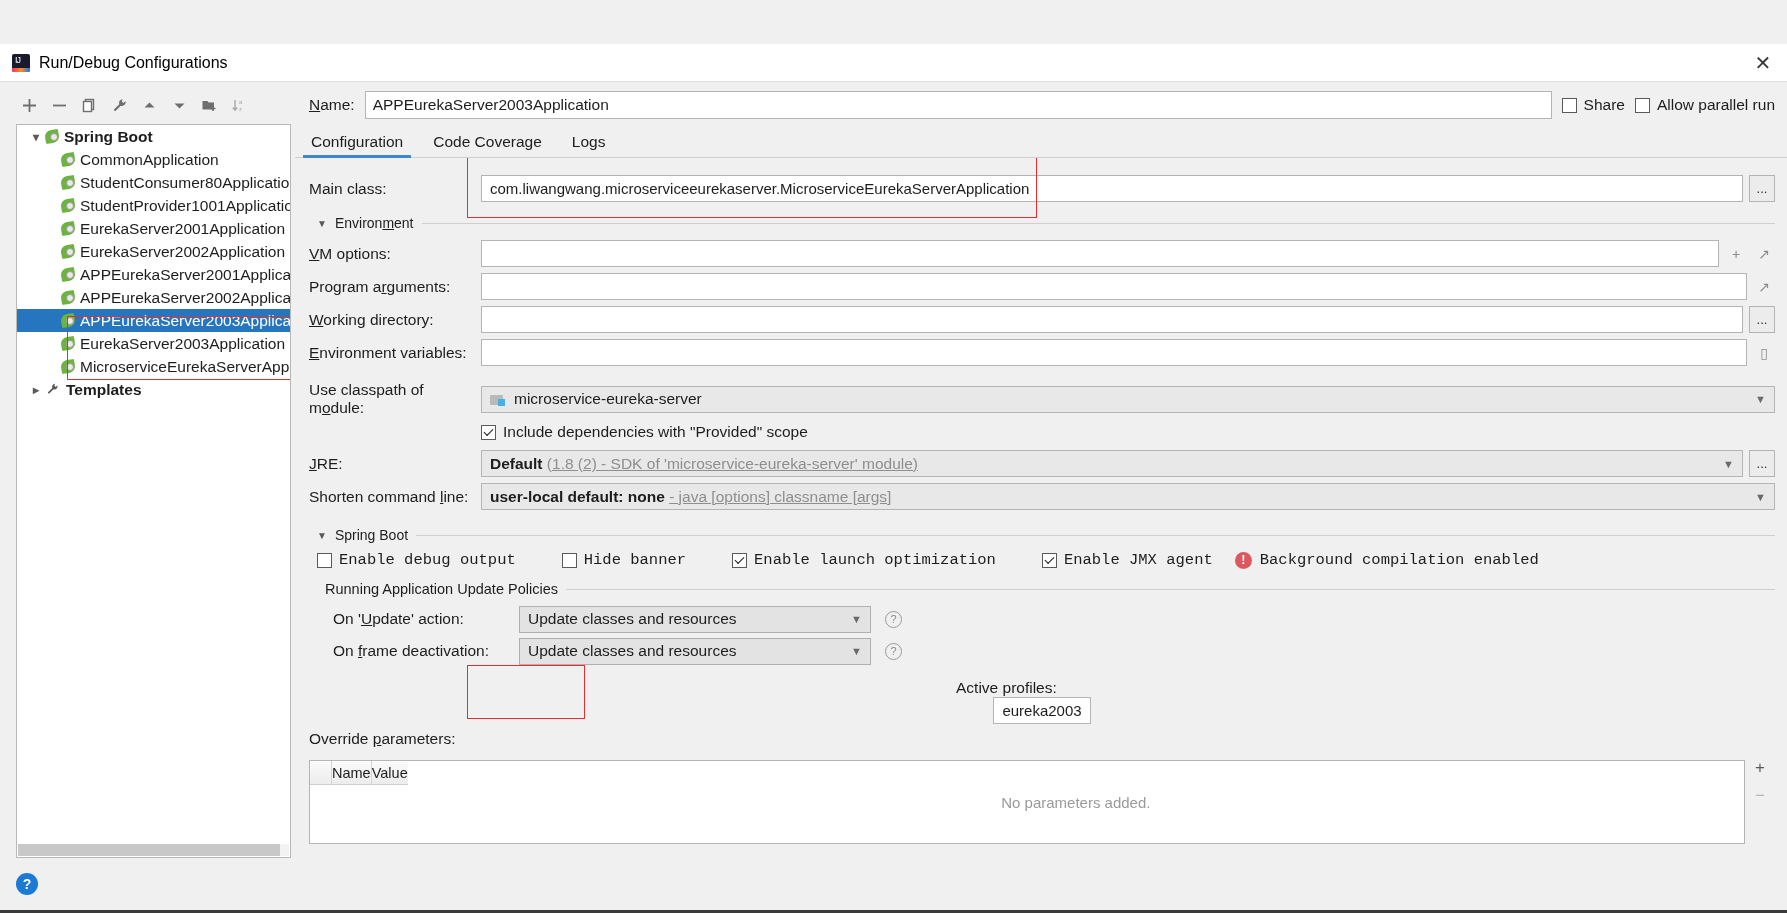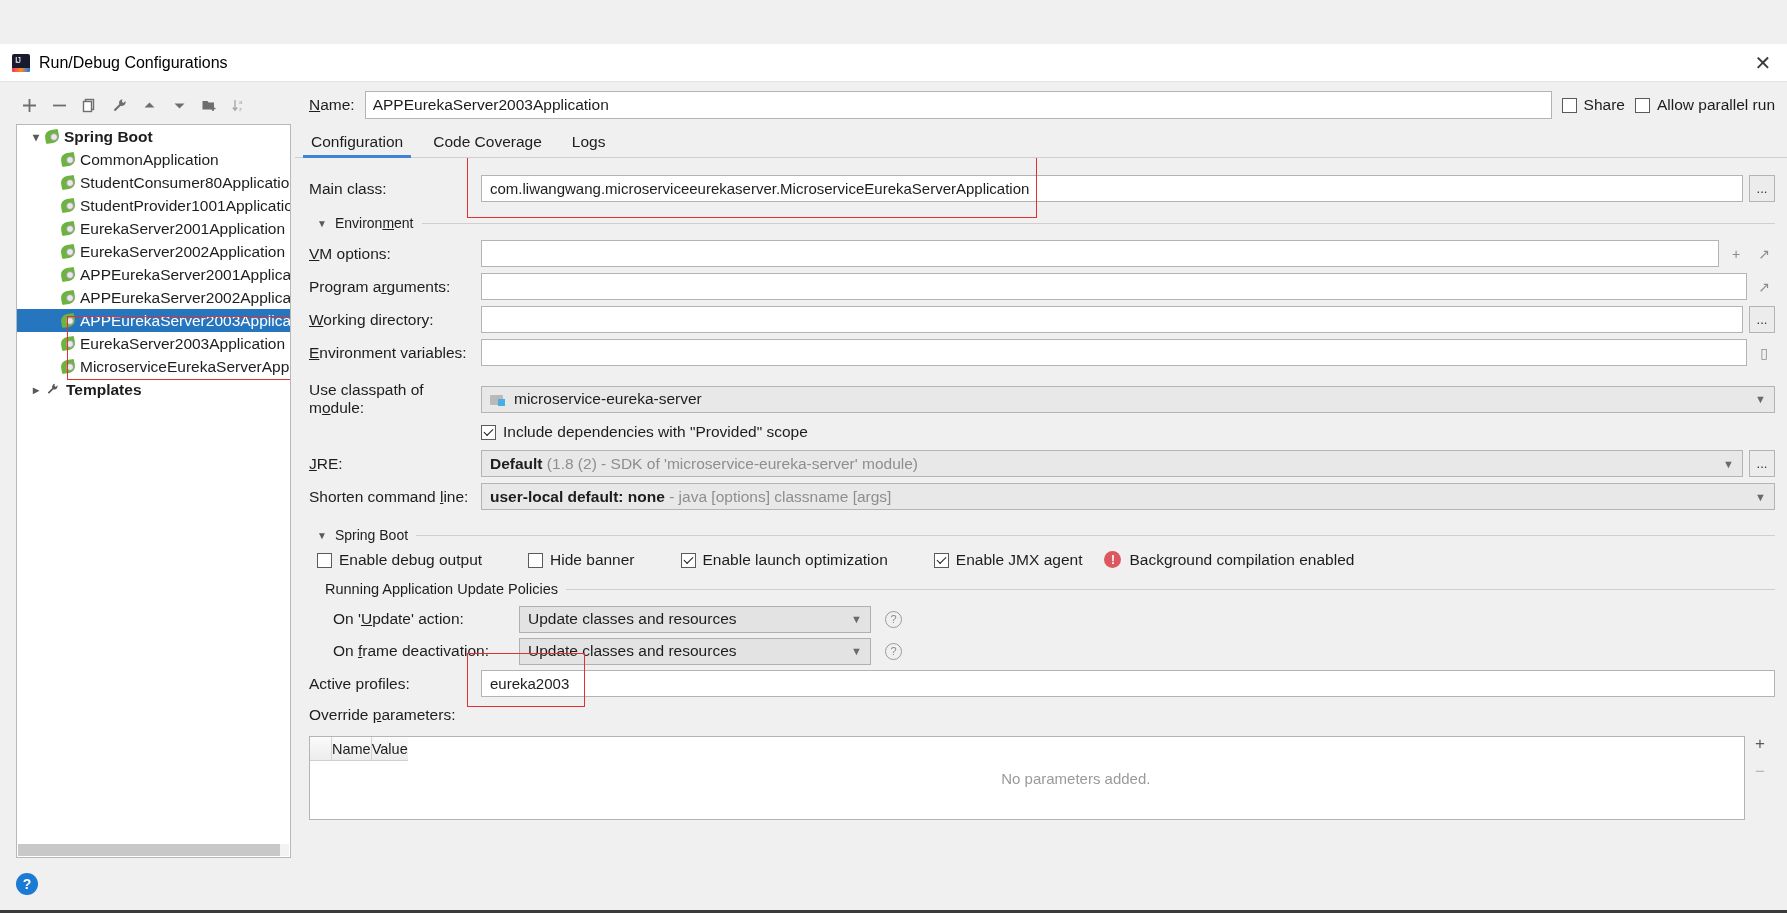--- a/index.html
+++ b/index.html
@@ -162,25 +162,25 @@
   .combo {
     flex:1; height:27px; border:1px solid #b4b4b4; background:#e8e8e8;
     display:flex; align-items:center; padding:0 8px; gap:7px; min-width:0;
     justify-content:space-between;
   }
   .combo .txt { overflow:hidden; white-space:nowrap; text-overflow:ellipsis; }
   .module-ico { width:16px;height:13px;flex:none;position:relative; }
   .module-ico .f1 { position:absolute;left:0;top:2px;width:13px;height:10px;background:#b9b9b9;border-radius:1px;}
   .module-ico .f2 { position:absolute;left:8px;top:6px;width:7px;height:7px;background:#49aee6;}
 
-  .grey-txt { color:#8e8e8e; }
+  .grey-txt { color:#8e8e8e;text-decoration:underline; }
   .bold-txt { font-weight:bold; }
 
   #spring-section { margin-top:14px; }
-  #sb-checks { display:flex; align-items:flex-start; gap:0; margin:8px 0 0 8px; }
+  #sb-checks { display:flex; align-items:flex-end; gap:0; margin:8px 0 0 8px;font-family:Liberation Mono, monospace; }
   #sb-checks .cbx-wrap { margin-right:46px; }
   .warn-ico {
     width:17px;height:17px;border-radius:50%;background:#db5860;color:#fff;flex:none;
     display:flex;align-items:center;justify-content:center;font-size:12px;font-weight:bold;
     margin-right:8px;
   }
 
   #policies {
     margin:12px 0 0 8px; border:0;
   }
@@ -568,21 +568,21 @@
           <div class="policy-row">
             <div class="policy-label">On <span class="u">f</span>rame deactivation:</div>
             <div class="policy-combo">
               <span>Update classes and resources</span>
               <span class="chev">▼</span>
             </div>
             <span class="qmark">?</span>
           </div>
         </div>
 
-        <div class="frow" style="position:relative;">
+        <div class="frow" style="margin-top:12px; position:relative;flex-direction:column;">
           <div class="flabel">Active profiles:</div>
           <div class="fctl">
             <div class="tinput">eureka2003</div>
           </div>
           <div class="hl-red" style="left:158px; top:-14px; width:118px; height:54px;"></div>
         </div>
 
         <div class="frow" style="min-height:30px;">
           <div class="flabel">Override <span class="u">p</span>arameters:</div>
         </div>

